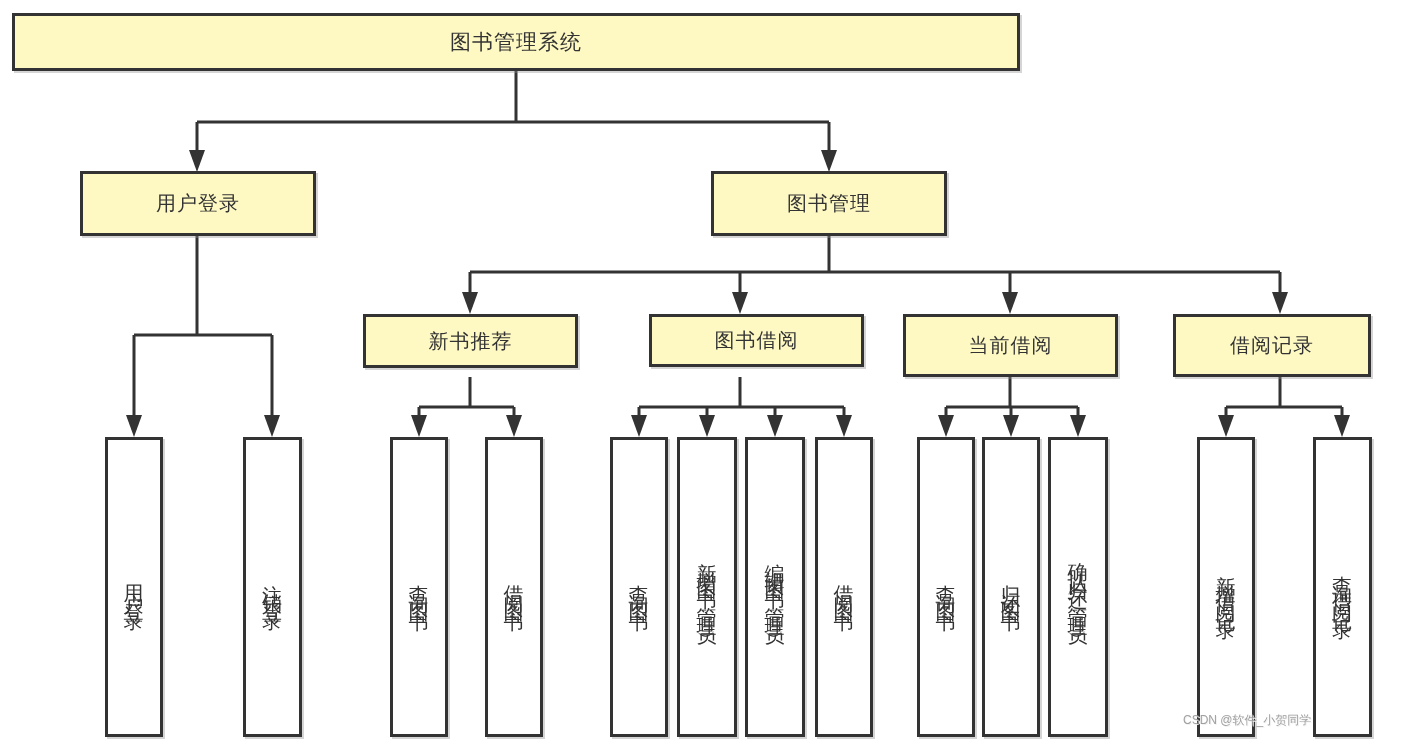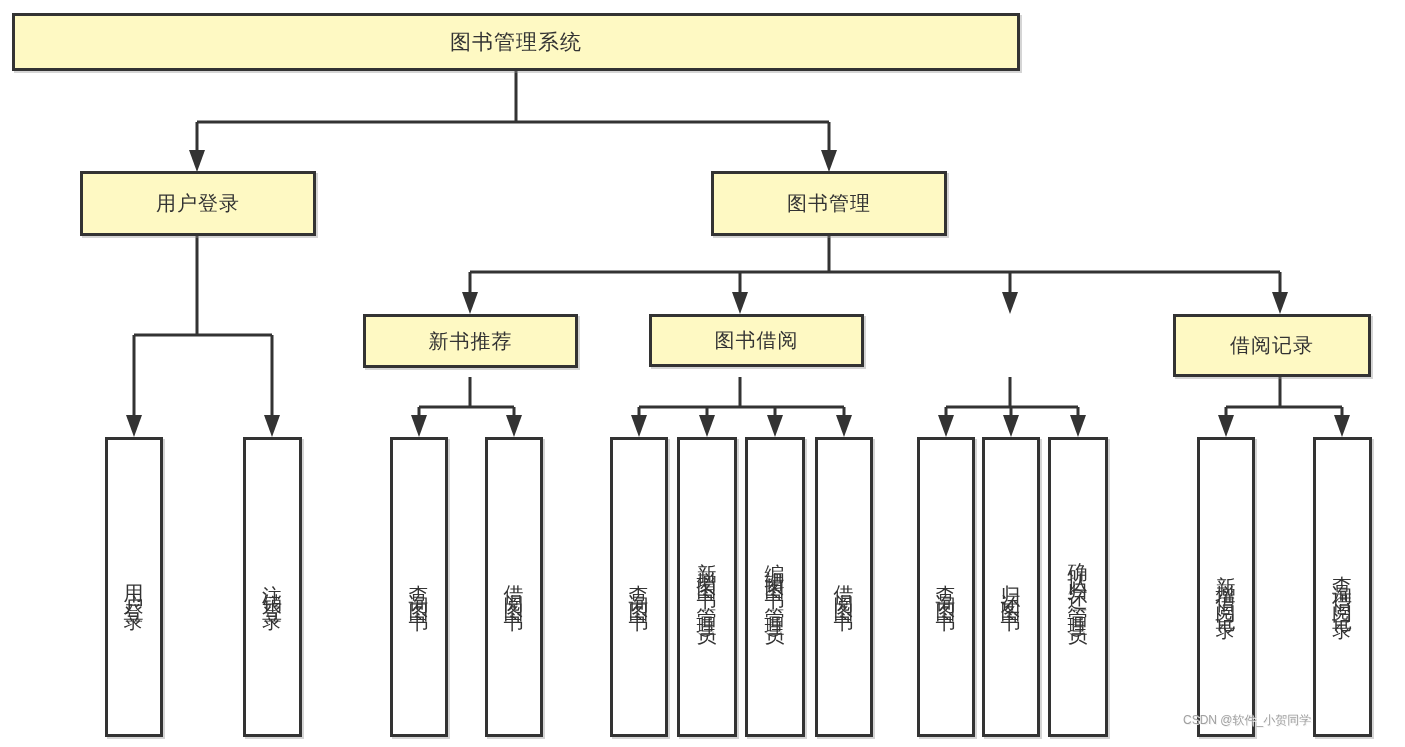--- a/index.html
+++ b/index.html
@@ -110,20 +110,23 @@
   <div class="box" style="left:711px; top:171px; width:236px; height:65px;font-family:Liberation Serif, serif;">
     <span>图书管理</span>
   </div>
 
   <div class="box" style="left:363px; top:314px; width:215px; height:54px;">
     <span>新书推荐</span>
   </div>
   <div class="box" style="left:633px; top:314px; width:215px; height:53px;margin-left:16px;">
     <span>图书借阅</span>
   </div>
+  <div class="box" style="left:903px; top:314px; width:215px; height:63px;">
+    <span>当前借阅</span>
+  </div>
   <div class="box" style="left:1173px; top:314px; width:198px; height:63px;">
     <span>借阅记录</span>
   </div>
 
   <div class="vbox" style="left:105px; top:437px; width:58px; height:300px;">
     <span class="vtext">用户登录</span>
   </div>
   <div class="vbox" style="left:243px; top:437px; width:59px; height:300px;">
     <span class="vtext">注销登录</span>
   </div>

